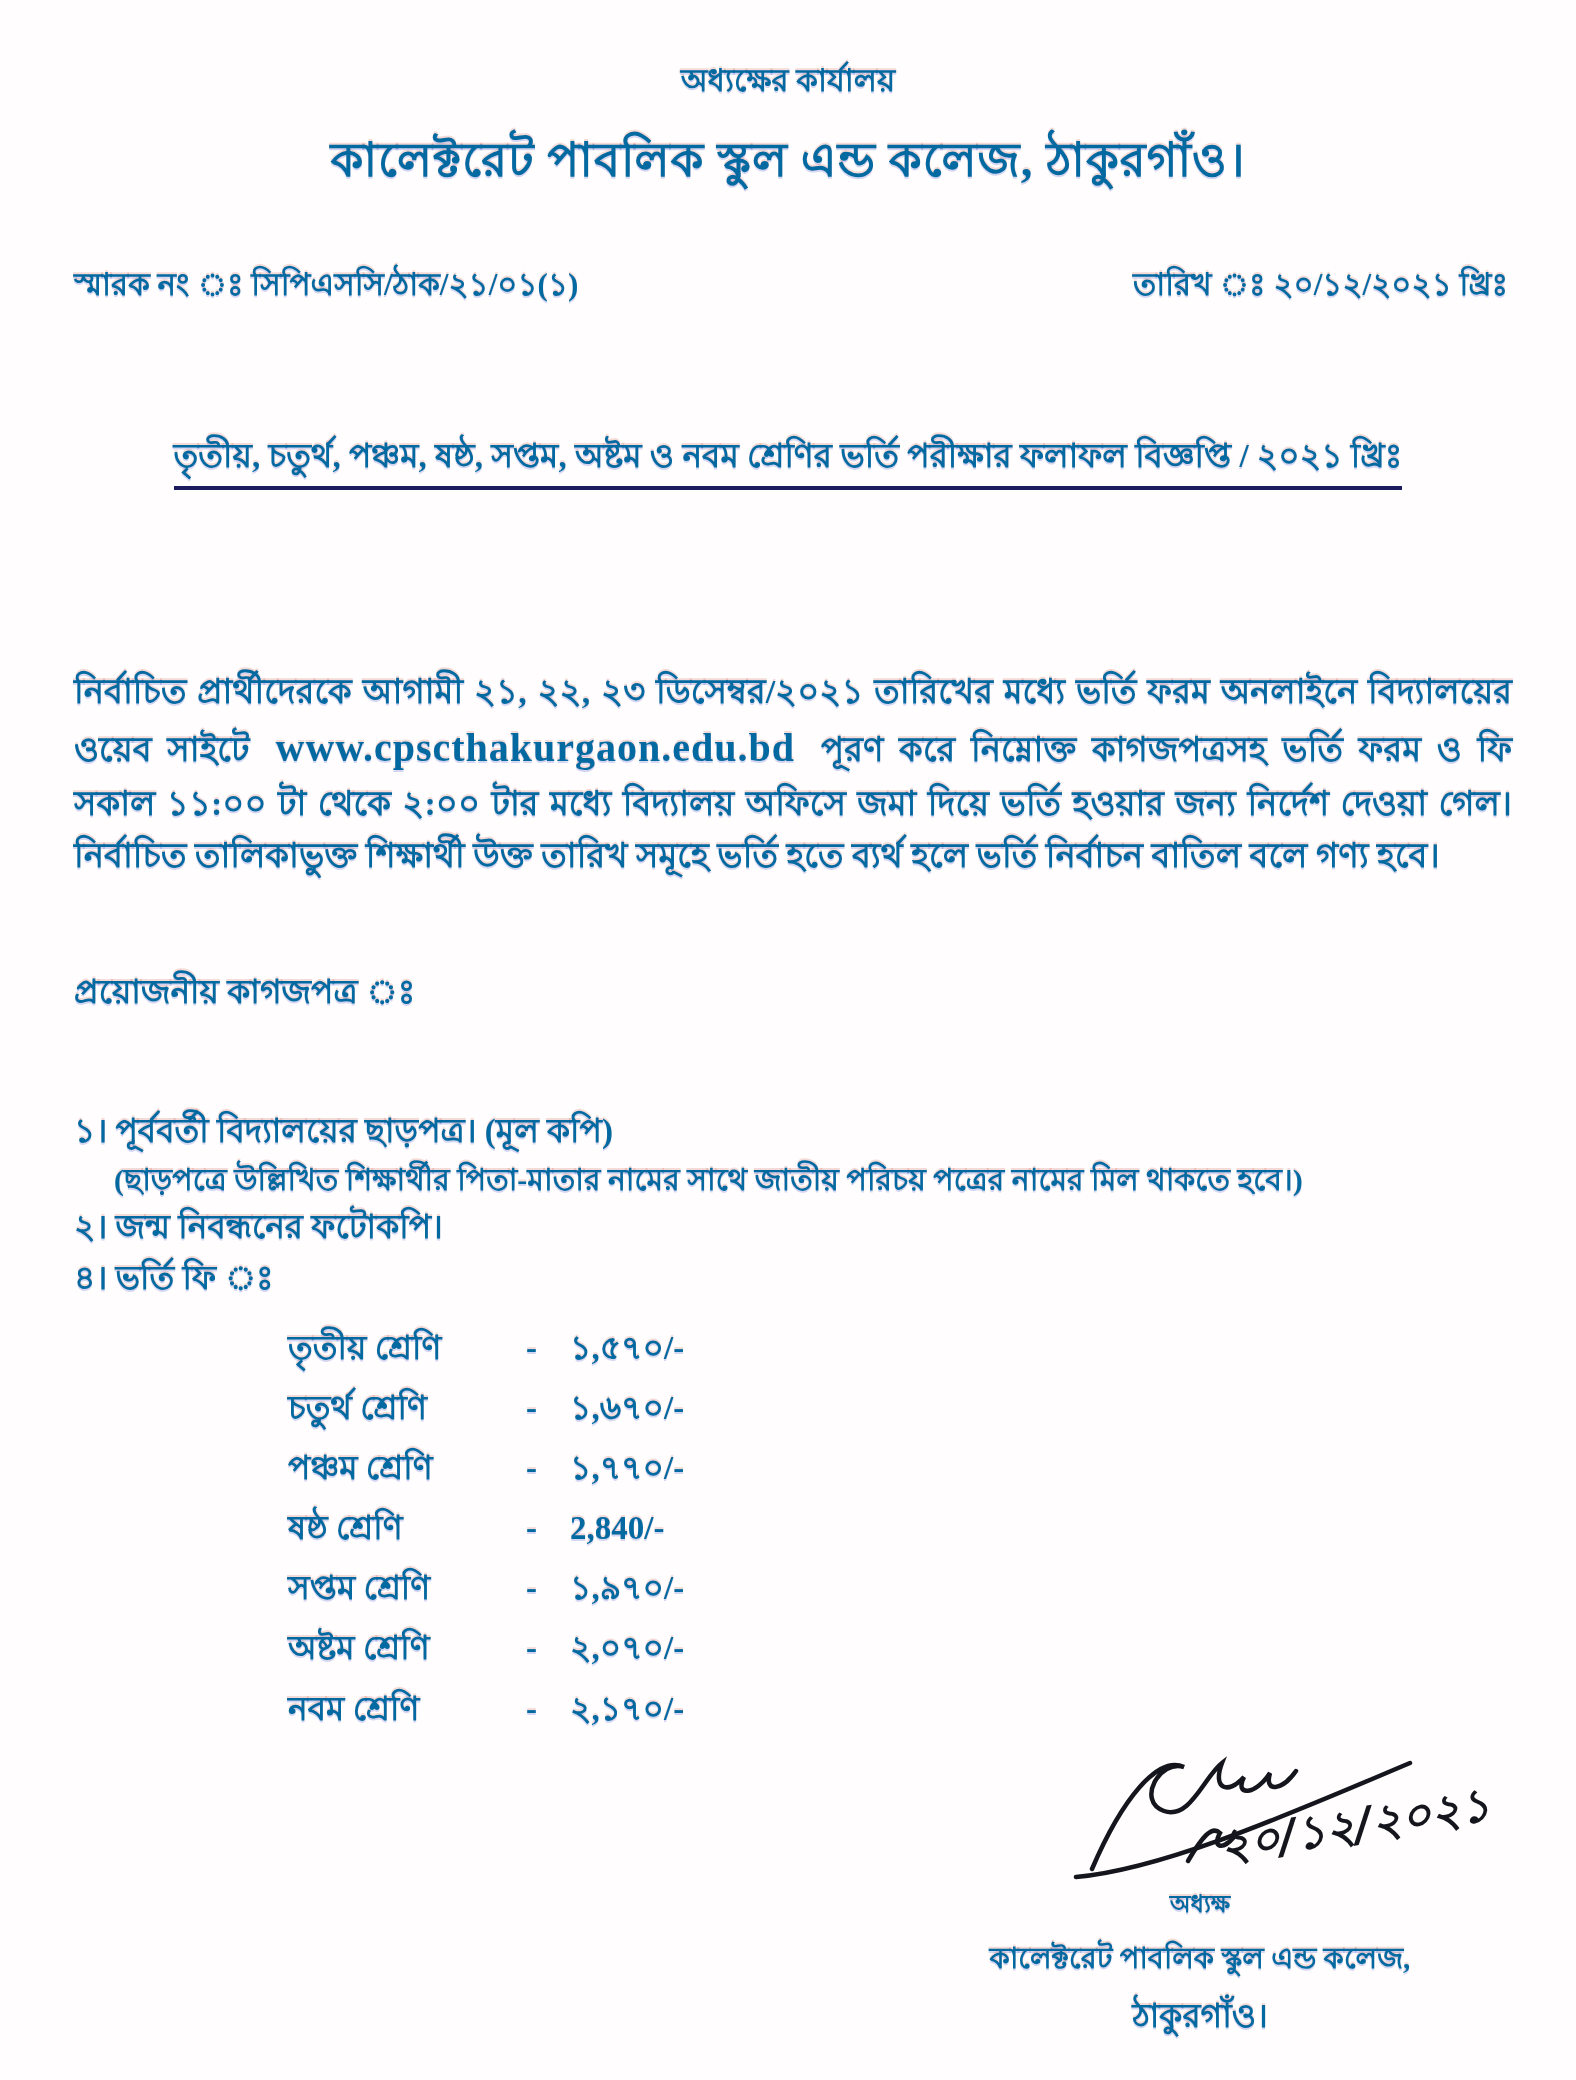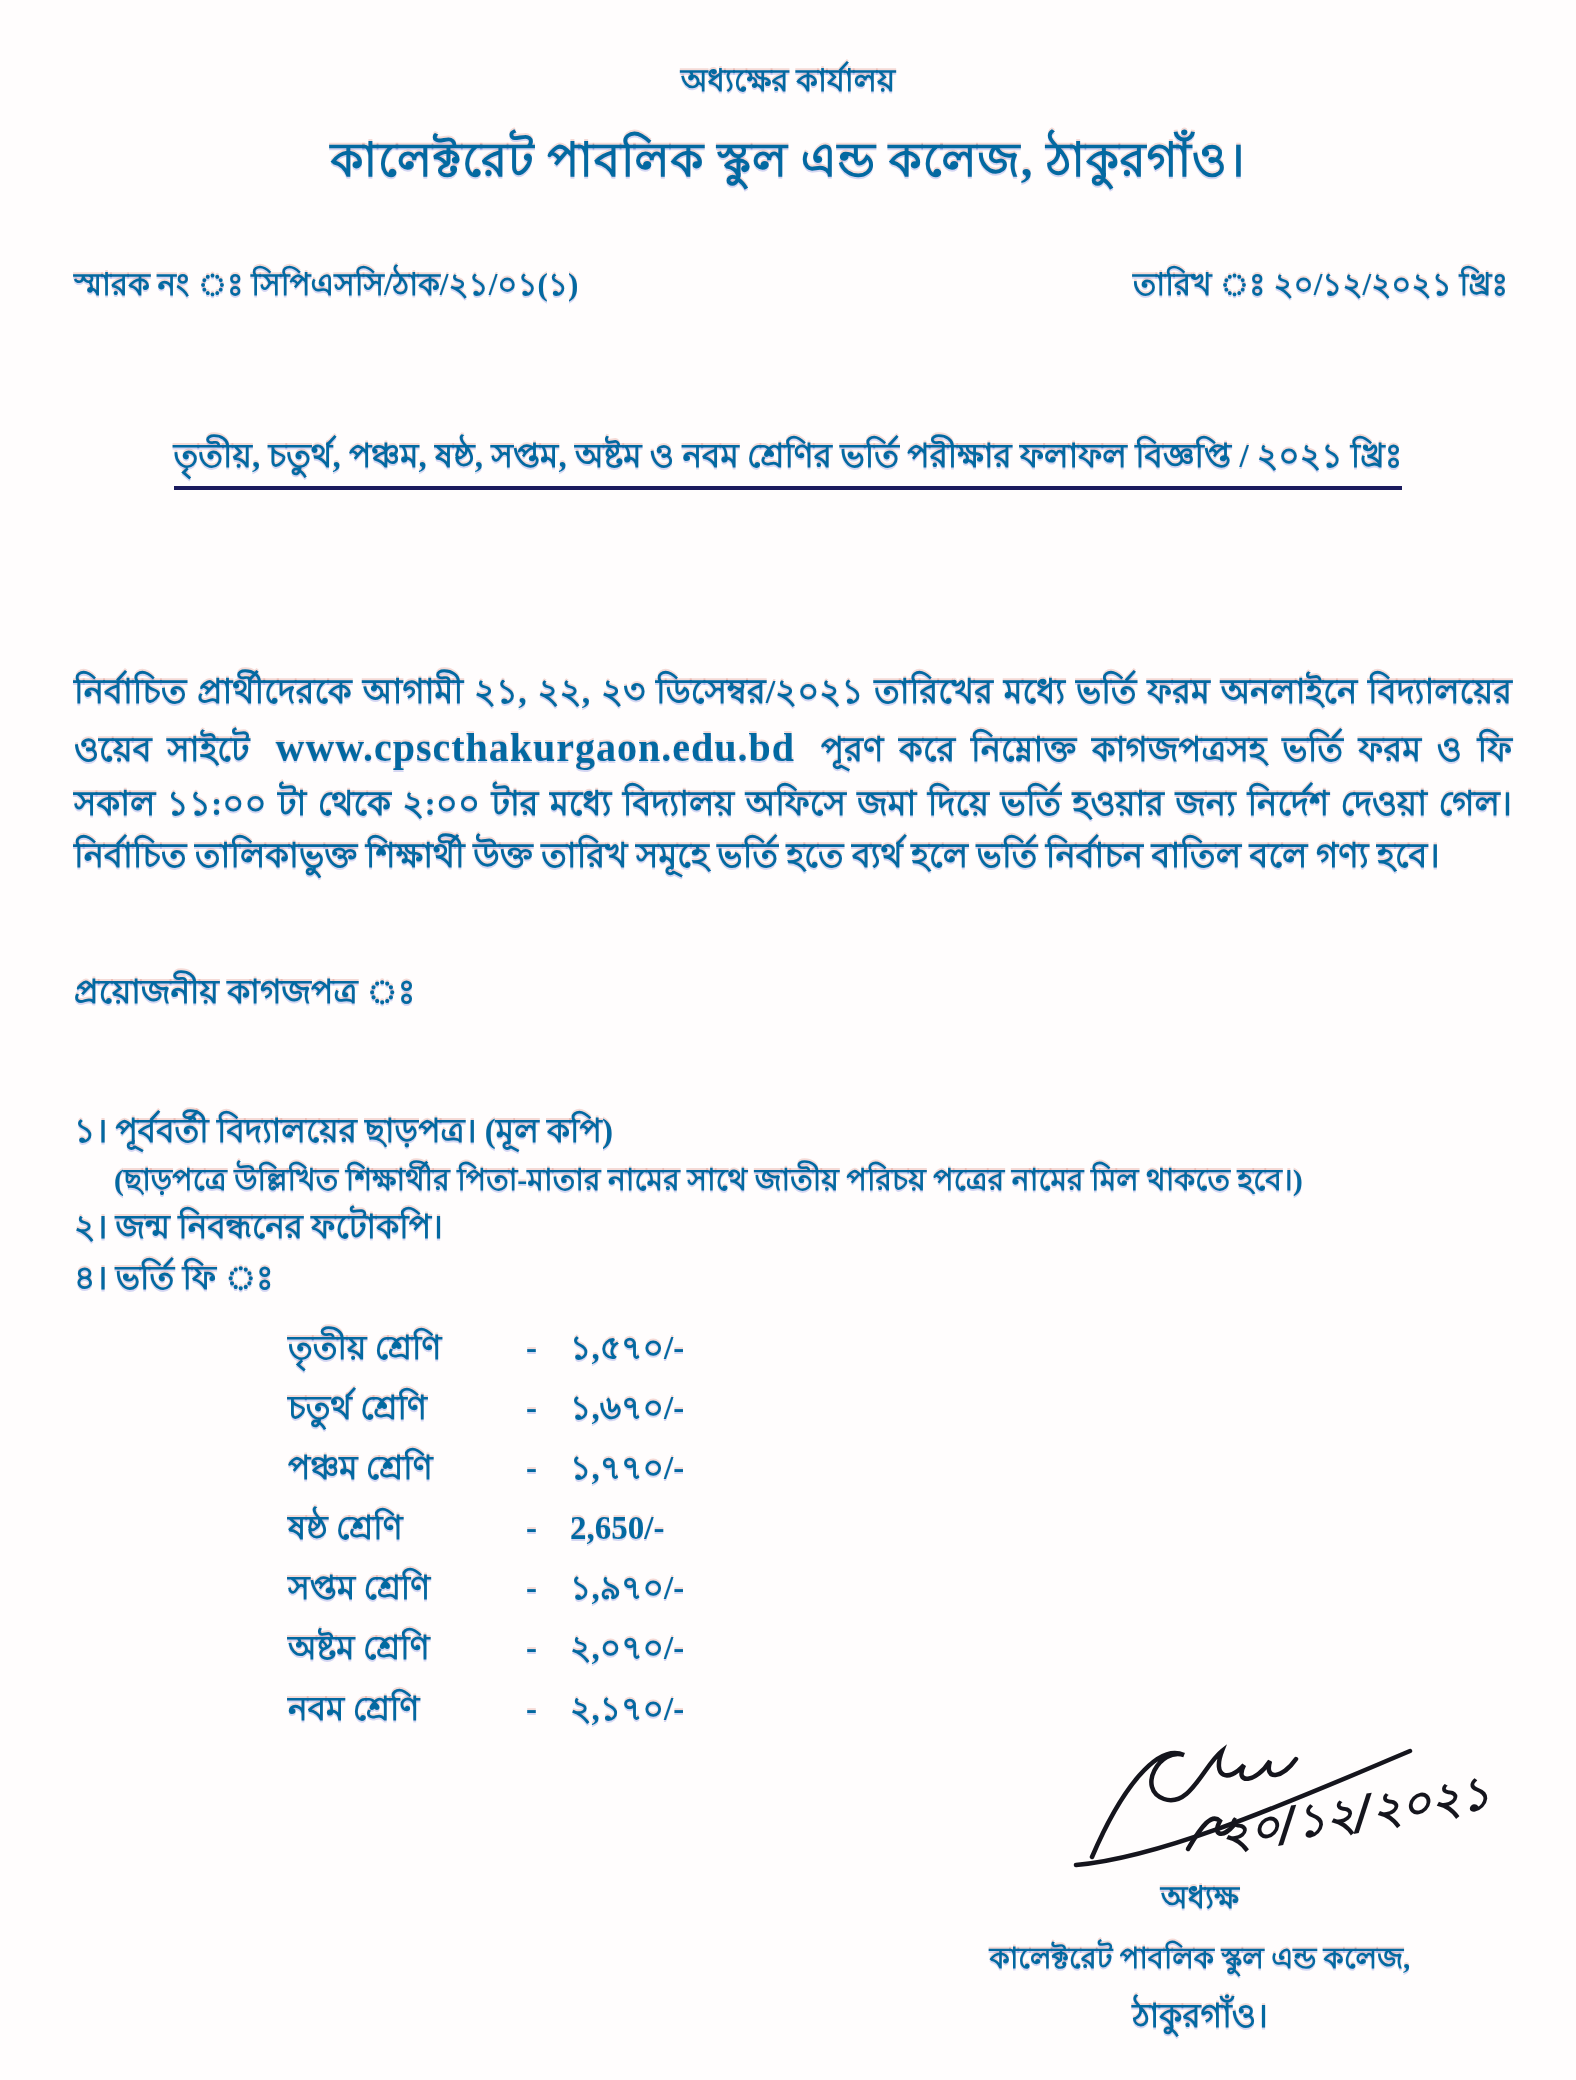--- a/index.html
+++ b/index.html
@@ -67,21 +67,21 @@
     width:560px;
     text-align:center;
     font-weight:700;
   }
   .sig-svg{ display:block; margin:0 auto -6px 150px; }
   .sig-stroke{ fill:none; stroke:#15151d; stroke-width:4.5; stroke-linecap:round; }
   .sig-date-text{
     font-family:"DejaVu Sans",sans-serif;
     font-size:46px; font-style:italic; fill:#15151d;
   }
-  .designation{ font-size:31px; }
+  .designation{ font-size:24px; }
   .org1{ font-size:29px; margin-top:10px; }
   .org2{ font-size:33px; margin-top:6px; }
 </style>
 </head>
 <body>
 
 <div class="page">
 
   <div class="header">
     <div class="office-line fringe">অধ্যক্ষের কার্যালয়</div>
@@ -129,21 +129,21 @@
       <span class="fee-amount">১,৬৭০/-</span>
     </div>
     <div class="fee-row fringe">
       <span class="fee-label">পঞ্চম শ্রেণি</span>
       <span class="fee-dash">-</span>
       <span class="fee-amount">১,৭৭০/-</span>
     </div>
     <div class="fee-row fringe">
       <span class="fee-label">ষষ্ঠ শ্রেণি</span>
       <span class="fee-dash">-</span>
-      <span class="fee-amount">2,650/-</span>
+      <span class="fee-amount">2,840/-</span>
     </div>
     <div class="fee-row fringe">
       <span class="fee-label">সপ্তম শ্রেণি</span>
       <span class="fee-dash">-</span>
       <span class="fee-amount">১,৯৭০/-</span>
     </div>
     <div class="fee-row fringe">
       <span class="fee-label">অষ্টম শ্রেণি</span>
       <span class="fee-dash">-</span>
       <span class="fee-amount">২,০৭০/-</span>

